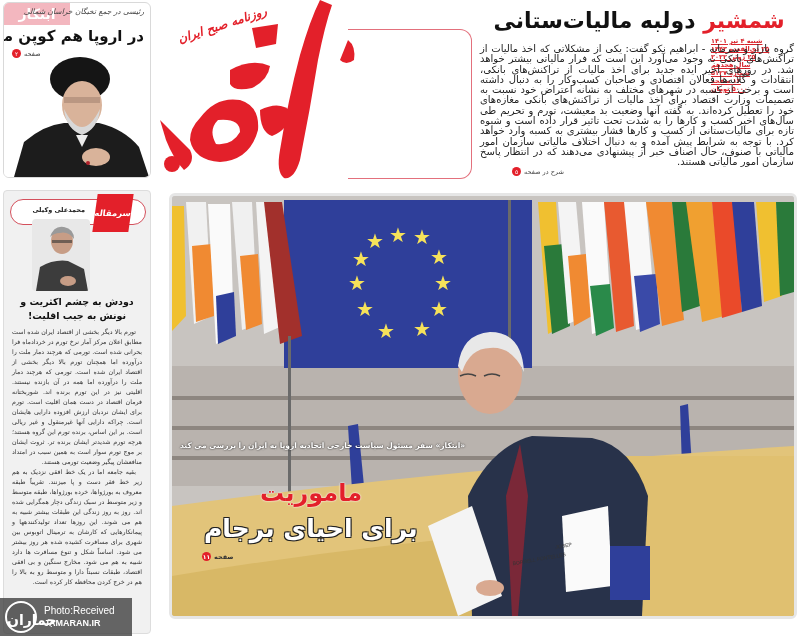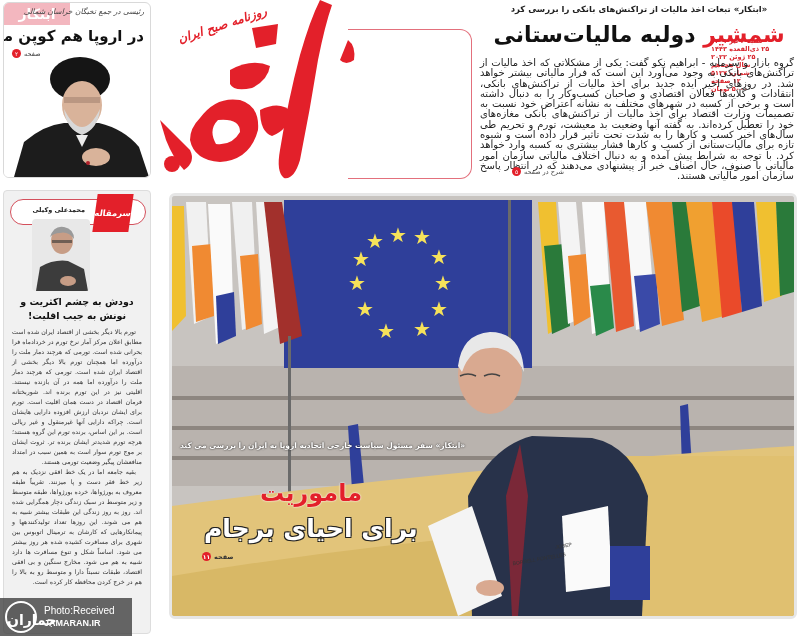--- a/index.html
+++ b/index.html
@@ -26,21 +26,21 @@
     
     .logo { position: absolute; left: 160px; top: 0; width: 230px; height: 180px; }
     .logo-tagline { position: absolute; left: 176px; top: 18px; color: #e3202a; font-size: 12px; font-style: italic; font-weight: bold; transform: rotate(-18deg); white-space: nowrap; }
 
     
     .issue-box {
       position: absolute; left: 348px; top: 29px; width: 124px; height: 150px;
       border: 1.5px solid #e3707c; border-left: none; border-radius: 0 12px 12px 0;
     }
     .issue-info { position: absolute; right: 0; top: 37px; width: 122px; padding-right: 4px; direction: rtl; }
-    .issue-line { font-size: 6.5px; color: #d8242c; font-weight: bold; line-height: 8px; text-align: left; padding-left: 33px; }
+    .issue-line { font-size: 6.5px; color: #d8242c; font-weight: bold; line-height: 8px; text-align: left; padding-left: 33px; text-decoration: underline; }
 
     
     .top-story { position: absolute; left: 478px; top: 0; width: 322px; height: 180px; }
     .ts-kicker { font-size: 8.5px; font-weight: bold; color: #222; text-align: center; margin-top: 4px; white-space: nowrap; }
     .ts-title { font-size: 22px; font-weight: 900; color: #111; text-align: center; margin-top: 2px; line-height: 38px; letter-spacing: -1px; white-space: nowrap; }
     .ts-title .red { color: #e3202a; }
     .ts-body { font-size: 10px; line-height: 10.3px; color: #222; text-align: justify; padding: 4px 6px 0 2px; }
     .ts-more { position: absolute; left: 6px; top: 167px; font-size: 6.5px; color: #444; display: flex; align-items: center; gap: 3px; padding-left: 28px; }
 
     
@@ -119,21 +119,20 @@
     <div class="issue-line">شنبه ۴ تیر ۱۴۰۱</div>
     <div class="issue-line">۲۵ ذی‌القعده ۱۴۴۳</div>
     <div class="issue-line">۲۵ ژوئن ۲۰۲۲</div>
     <div class="issue-line">سال هجدهم</div>
     <div class="issue-line">شماره ۵۱۲۷</div>
     <div class="issue-line">۱۲ صفحه</div>
     <div class="issue-line">۵۰۰۰ تومان</div>
   </div>
 
   <div class="top-story">
-    <div class="ts-kicker">«ابتکار» تبعات اخذ مالیات از تراکنش‌های بانکی را بررسی کرد</div>
     <div class="ts-title">
       <span class="red">شمشیر</span>
       <span>دولبه مالیات‌ستانی</span>
     </div>
     <div class="ts-body">گروه بازار و سرمایه - ابراهیم نکو گفت: یکی از مشکلاتی که اخذ مالیات از تراکنش‌های بانکی به وجود می‌آورد این است که فرار مالیاتی بیشتر خواهد شد. در روزهای اخیر ایده جدید برای اخذ مالیات از تراکنش‌های بانکی، انتقادات و گلایه‌ها فعالان اقتصادی و صاحبان کسب‌وکار را به دنبال داشته است و برخی از کسبه در شهرهای مختلف به نشانه اعتراض خود نسبت به تصمیمات وزارت اقتصاد برای اخذ مالیات از تراکنش‌های بانکی مغازه‌های خود را تعطیل کرده‌اند. به گفته آنها وضعیت بد معیشت، تورم و تحریم طی سال‌های اخیر کسب و کارها را به شدت تحت تاثیر قرار داده است و شیوه تازه برای مالیات‌ستانی از کسب و کارها فشار بیشتری به کسبه وارد خواهد کرد. با توجه به شرایط پیش آمده و به دنبال اختلاف مالیاتی سازمان امور مالیاتی با صنوف، حال اصناف خبر از پیشنهادی می‌دهند که در انتظار پاسخ سازمان امور مالیاتی هستند.</div>
     <div class="ts-more">
       <span>شرح در صفحه</span>
       <span class="page-dot">۵</span>
     </div>
   </div>

